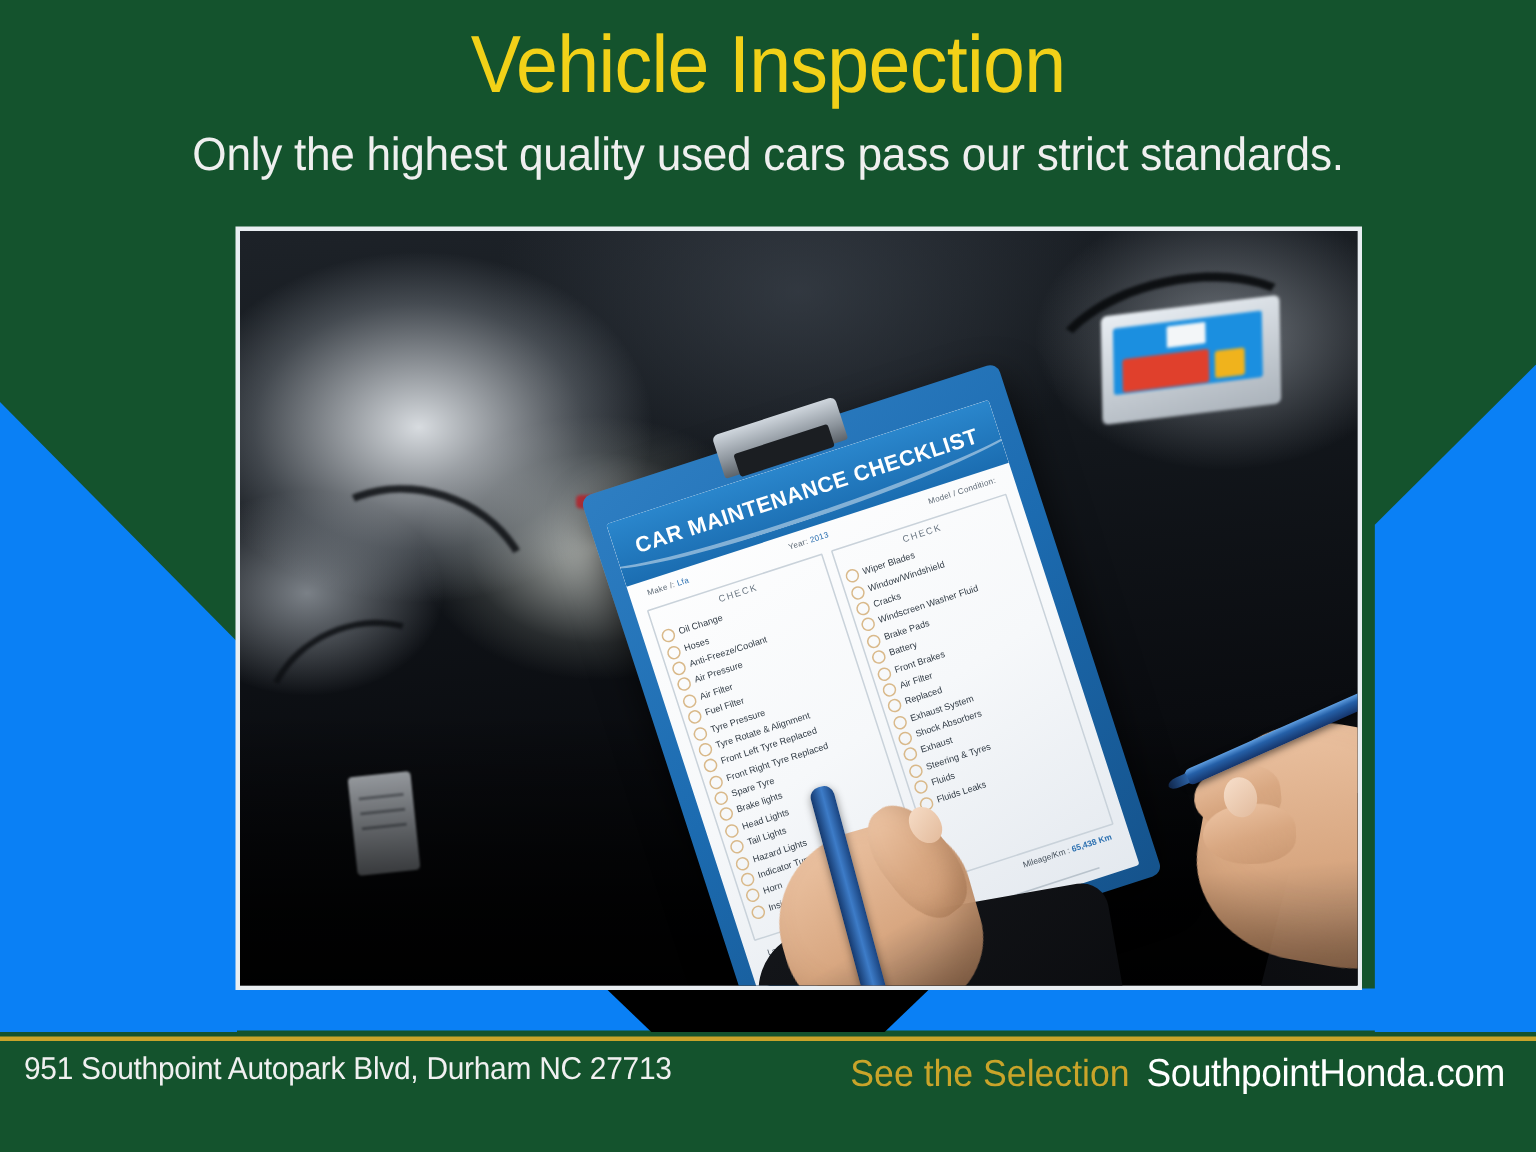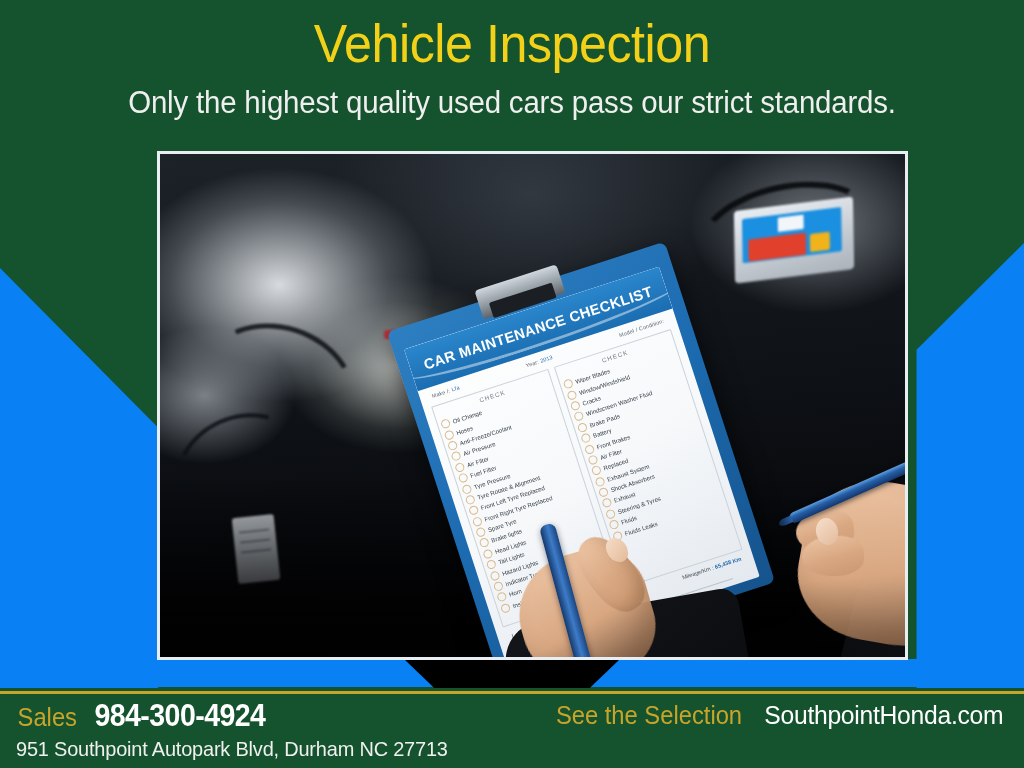--- a/index.html
+++ b/index.html
@@ -548,21 +548,20 @@
     transform: scaleX(0.95);
     transform-origin: left center;
     white-space: nowrap;
   }
   .f-right {
     position: absolute;
     right: 14px;
     top: 6px;
     display: flex;
     align-items: baseline;
-    gap: 11px;
     white-space: nowrap;
   }
   .f-see {
     color: #C9A42A;
     font-size: 25px;
     font-weight: 400;
     transform: scaleX(0.95);
   }
   .f-url {
     color: #FFFFFF;
@@ -809,24 +808,20 @@
 
       <div class="pen">
         <div class="pen-tip"></div>
 
       </div>
     </div>
   </div>
 
   <div class="footer">
     <div class="f-left">
-      <div class="f-sales-line">
-        <span class="f-sales-label">Sales</span>
-        <span class="f-phone">984-300-4924</span>
-      </div>
       <div class="f-address">951 Southpoint Autopark Blvd, Durham NC 27713</div>
     </div>
     <div class="f-right">
       <span class="f-see">See the Selection</span>
       <span class="f-url">SouthpointHonda.com</span>
     </div>
   </div>
 
 </div>
 

